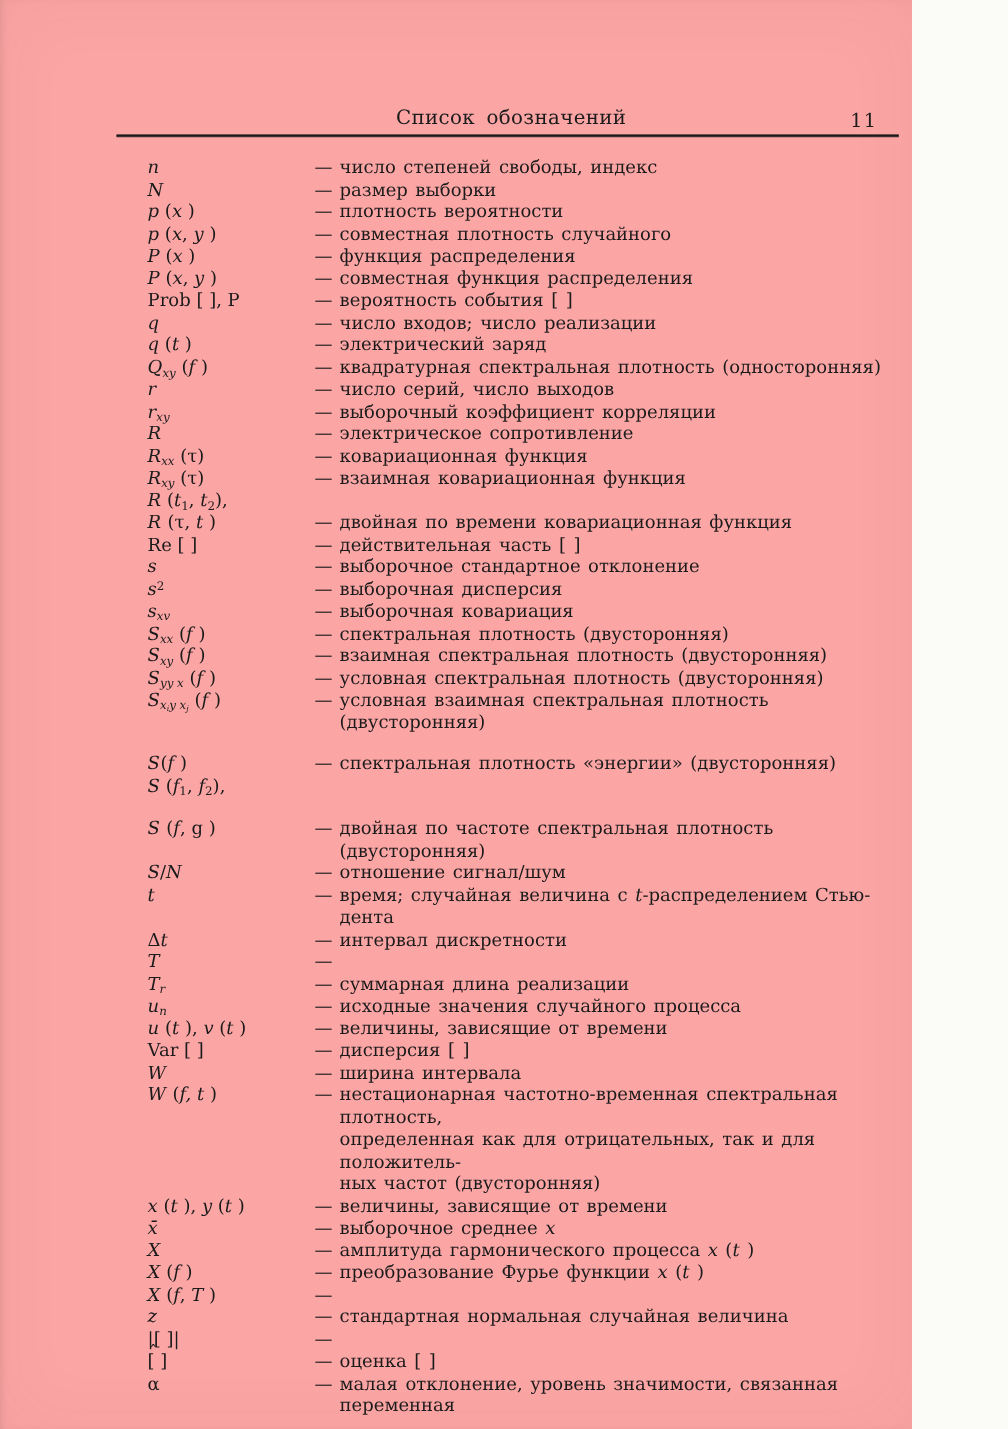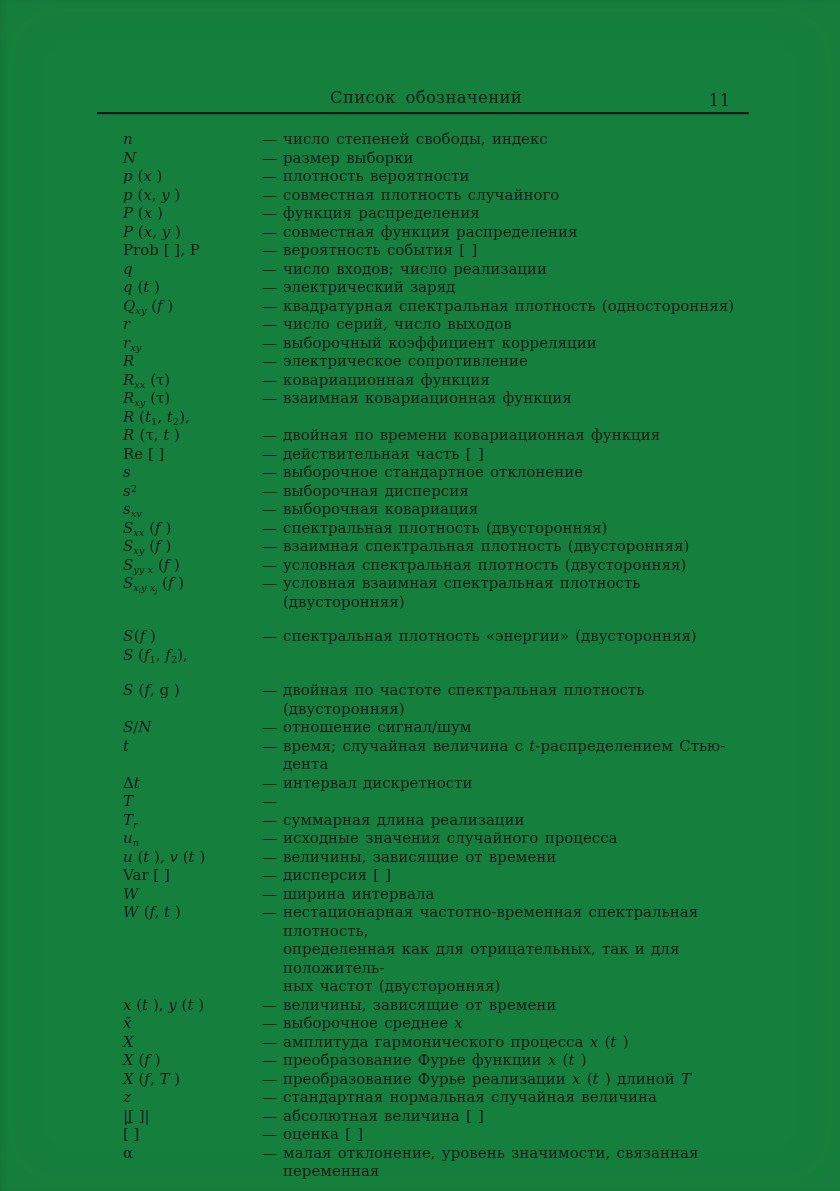--- a/index.html
+++ b/index.html
@@ -5,22 +5,22 @@
   html,body { margin:0; padding:0; }
   body {
     width:840px; height:1191px;
     background:#fbfbf7;
     font-family:"DejaVu Serif", serif;
     color:#1b1b1b;
     overflow:hidden;
   }
   .page {
     position:relative;
-    width:840px; height:1191px;
-    background:#15803d;
+    width:760px; height:1191px;
+    background:#fca5a5;
     box-shadow: inset 0 0 60px rgba(70,60,40,.05), inset 4px 0 10px -6px rgba(0,0,0,.18);
   }
   .header {
     position:absolute; top:88px; left:97px; width:634px;
   }
   .title {
     text-align:center;
     font-size:16.5px;
     letter-spacing:.3px;
     word-spacing:4px;
@@ -277,31 +277,29 @@
         <div class="desc">амплитуда гармонического процесса <i>x</i> (<i>t</i> )</div>
       </div>
       <div class="row">
         <div class="sym"><i>X</i> (<i>f</i> )</div>
         <div class="dash">—</div>
         <div class="desc">преобразование Фурье функции <i>x</i> (<i>t</i> )</div>
       </div>
       <div class="row">
         <div class="sym"><i>X</i> (<i>f</i>, <i>T</i> )</div>
         <div class="dash">—</div>
-        <div class="desc">преобразование Фурье реализации <i>x</i> (<i>t</i> ) длиной <i>T</i></div>
       </div>
       <div class="row">
         <div class="sym"><i>z</i></div>
         <div class="dash">—</div>
         <div class="desc">стандартная нормальная случайная величина</div>
       </div>
       <div class="row">
         <div class="sym">|[ ]|</div>
         <div class="dash">—</div>
-        <div class="desc">абсолютная величина [ ]</div>
       </div>
       <div class="row">
         <div class="sym"><span class="hat"><span class="hat-mark">ˆ</span>[ ]</span></div>
         <div class="dash">—</div>
         <div class="desc">оценка [ ]</div>
       </div>
       <div class="row">
         <div class="sym">α</div>
         <div class="dash">—</div>
         <div class="desc">малая отклонение, уровень значимости, связанная переменная</div>

